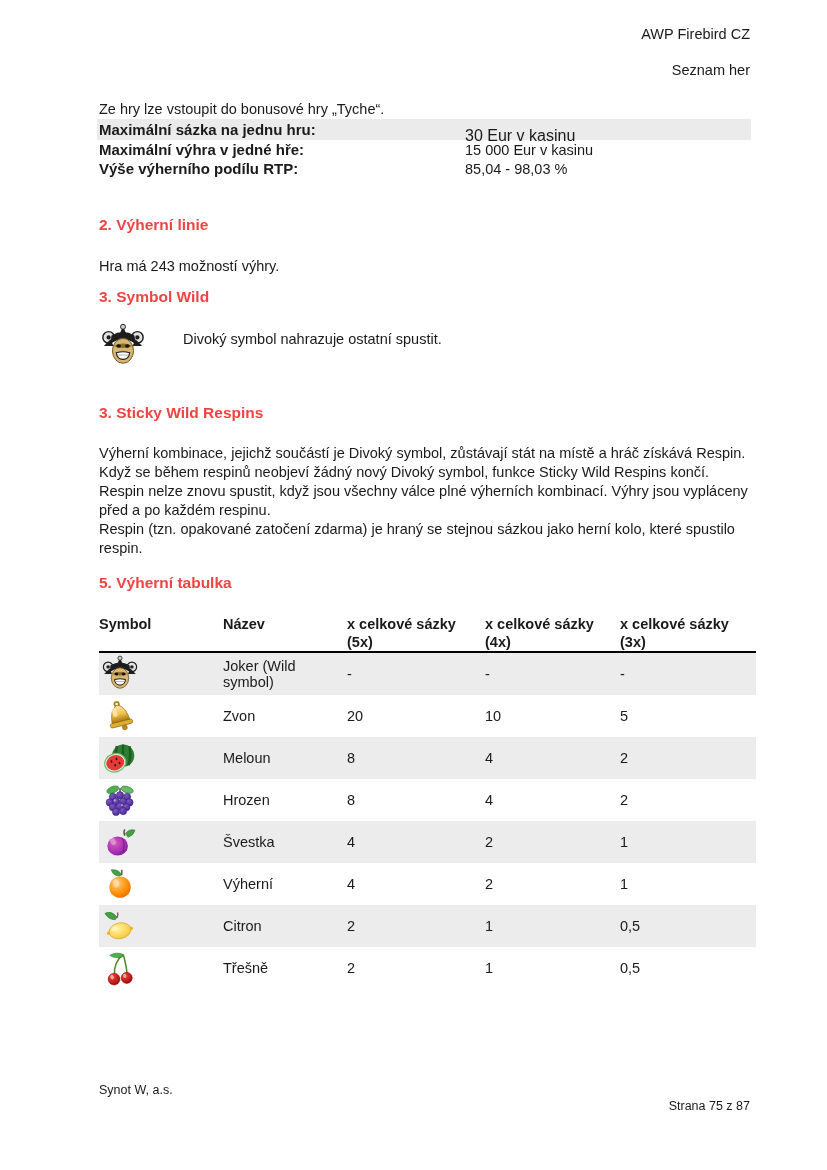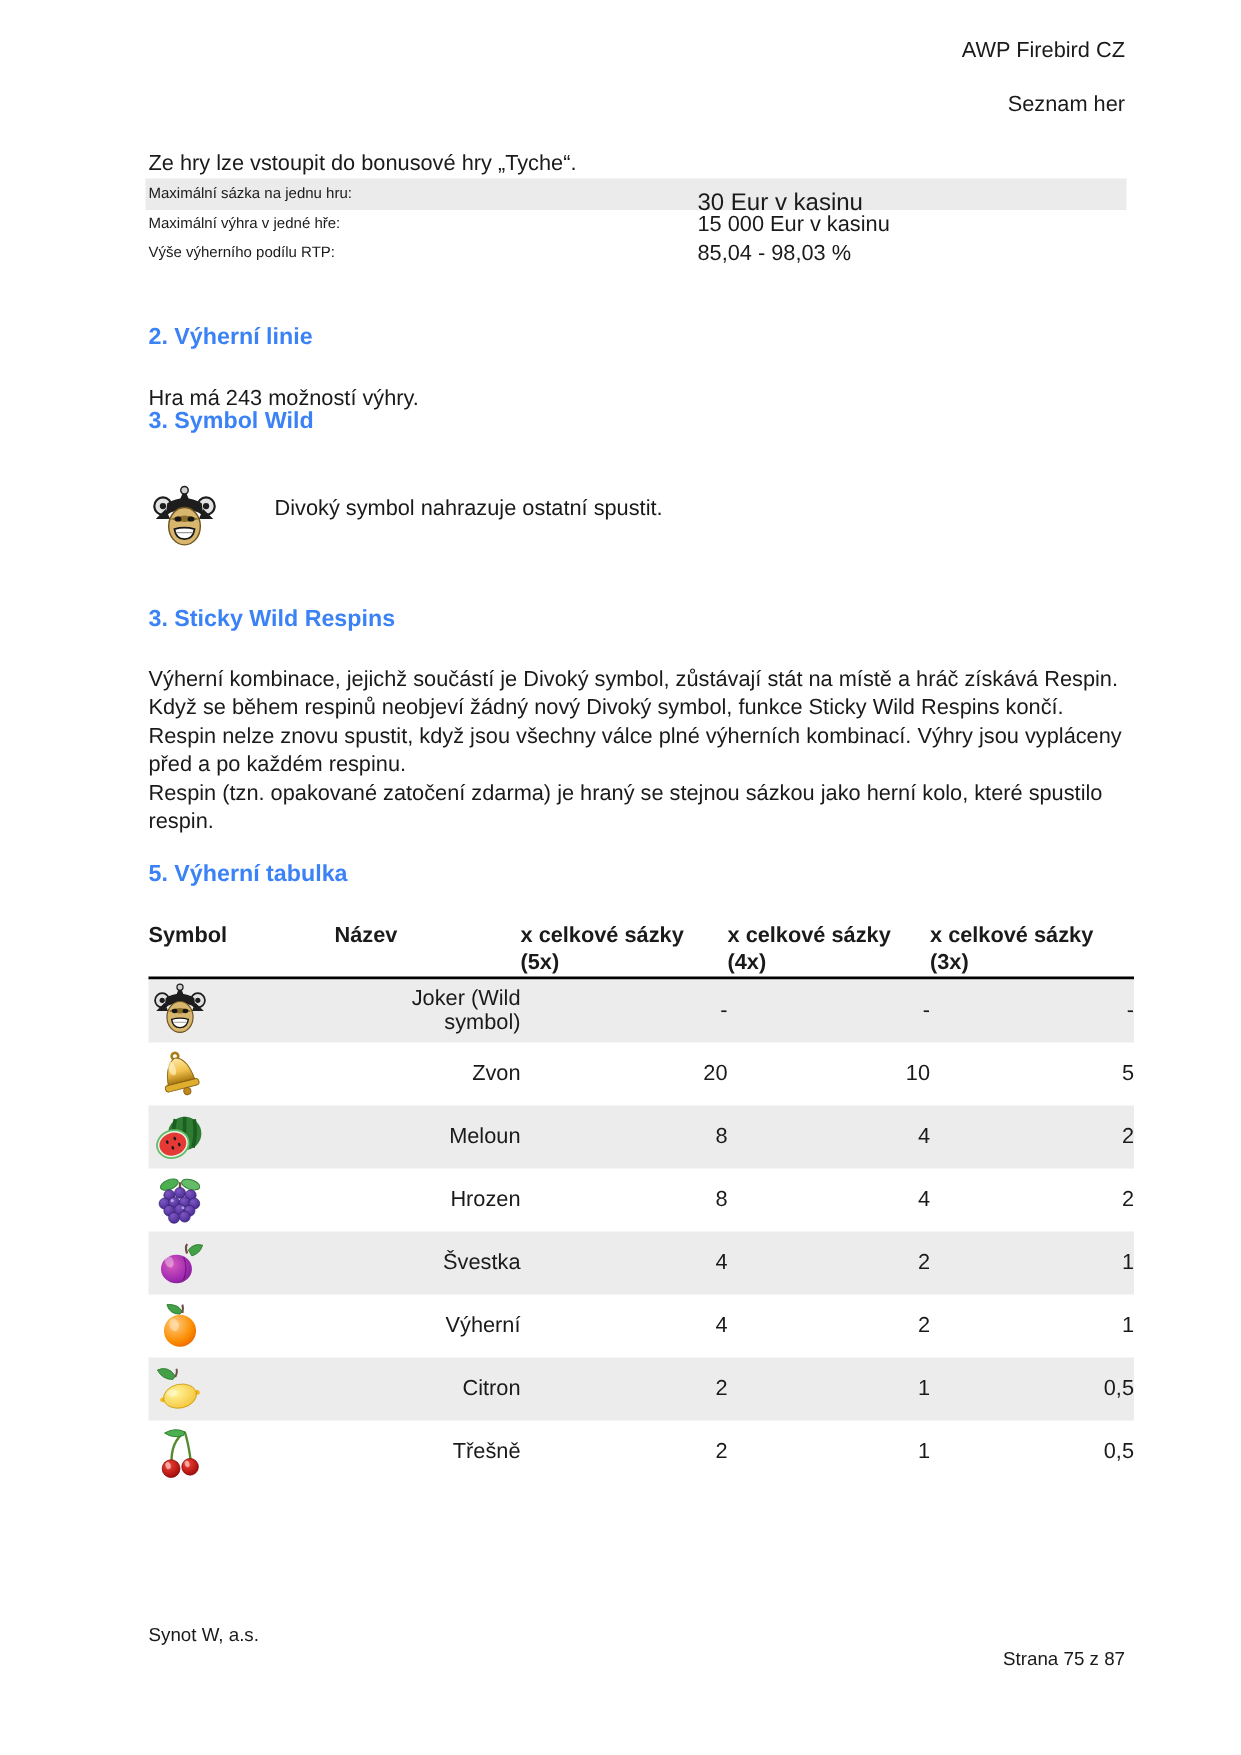--- a/index.html
+++ b/index.html
@@ -18,48 +18,48 @@
   .doc-header-line { right: 77px; text-align: right; font-size: 14.5px; }
   .hdr1 { top: 26px; margin-left: 20px; }
   .hdr2 { top: 62px; }
 
   
   .intro-note { top: 101px; left: 99px; font-size: 14.5px; }
   .info-table { top: 119px; left: 97px; width: 654px; }
   .info-row { display: flex; align-items: center; padding-left: 2px; }
   .info-row.hl { background: #EBEBEB; height: 21px; }
   .info-row:not(.hl) { height: 19px; }
-  .info-label { width: 366px; font-weight: 400; font-size: 10px; }
+  .info-label { width: 366px; font-weight: 700; font-size: 15px; }
   .info-value { font-size: 14.5px; }
   .info-row.hl .info-value { font-size: 16px; margin-top: 12px; }
 
   
-  .section-heading { left: 99px; color: #3b82f6; font-weight: 700; font-size: 15.5px; }
+  .section-heading { left: 99px; color: #ef4444; font-weight: 700; font-size: 15.5px; }
   .h2 { top: 216px; }
-  .h3 { top: 272px; }
+  .h3 { top: 288px; }
   .h4 { top: 404px; }
   .h5 { top: 574px; }
 
   .body-text { left: 99px; font-size: 14.5px; }
   .lines-body { top: 258px; }
 
   .wild-icon { top: 323px; left: 100px; width: 46px; height: 46px; }
   .wild-icon svg { width: 46px; height: 46px; display: block; }
   .wild-desc { top: 331px; left: 183px; font-size: 14.5px; }
 
   .respins-text { top: 444px; left: 99px; width: 658px; font-size: 14.5px; line-height: 19px; }
 
   
   .paytable { top: 613px; left: 99px; width: 657px; }
   .pt-grid { display: grid; grid-template-columns: 124px 124px 138px 135px 136px; }
   .pt-head { border-bottom: 2px solid #000; padding-top: 2px; }
   .pt-head .pt-hcell { font-weight: 700; font-size: 14.5px; line-height: 18px; }
   .pt-row { height: 42px; align-items: center; }
   .pt-row.stripe { background: #ECECEC; }
-  .pt-cell { font-size: 14.5px; text-align: right; }
+  .pt-cell { font-size: 14.5px; }
   .cell-symbol { padding-left: 2px; }
   .sym-icon svg { width: 38px; height: 38px; display: block; }
 
   
   .footer-company { top: 1083px; left: 99px; font-size: 12.5px; text-align: right; }
   .footer-page { top: 1099px; right: 77px; font-size: 12.5px; }
 
   .svg-defs { position: absolute; width: 0; height: 0; overflow: hidden; }
 </style>
 </head>

